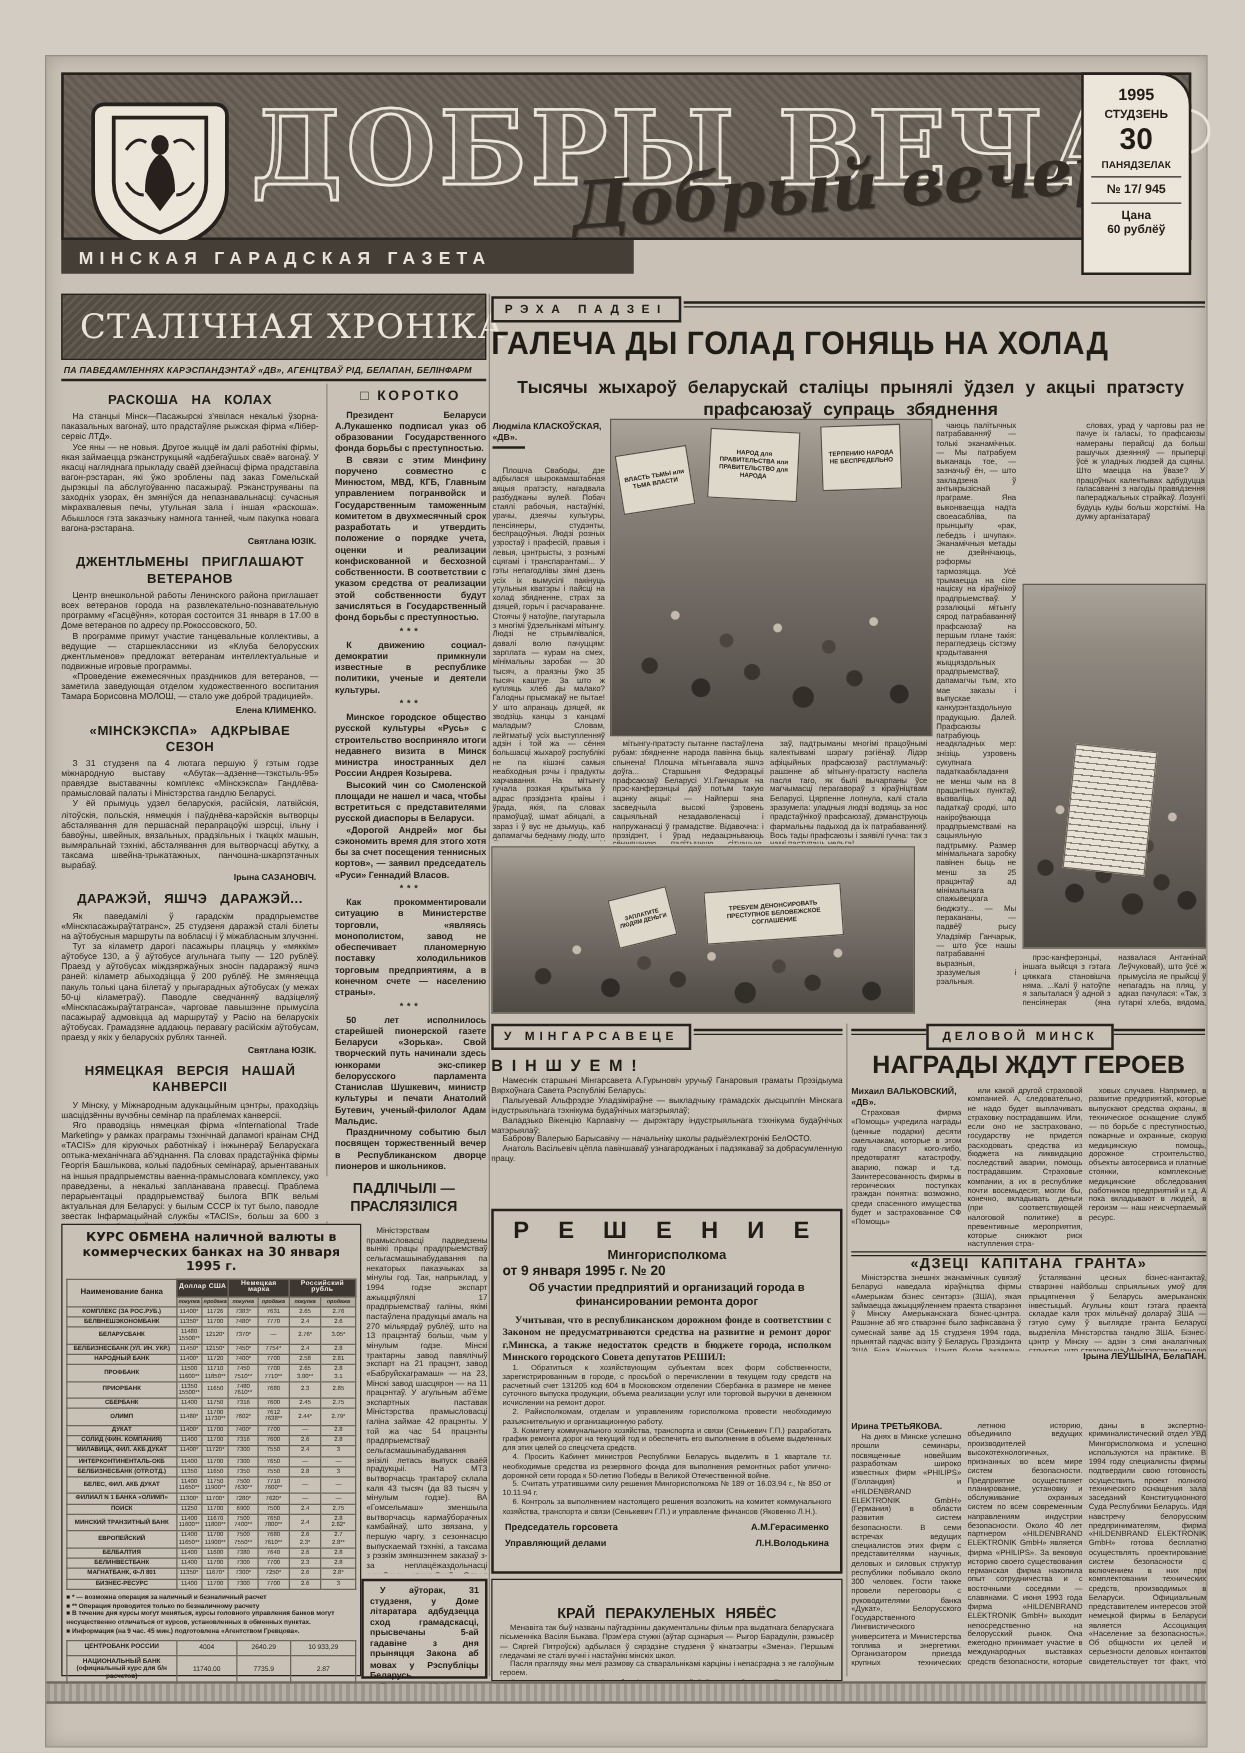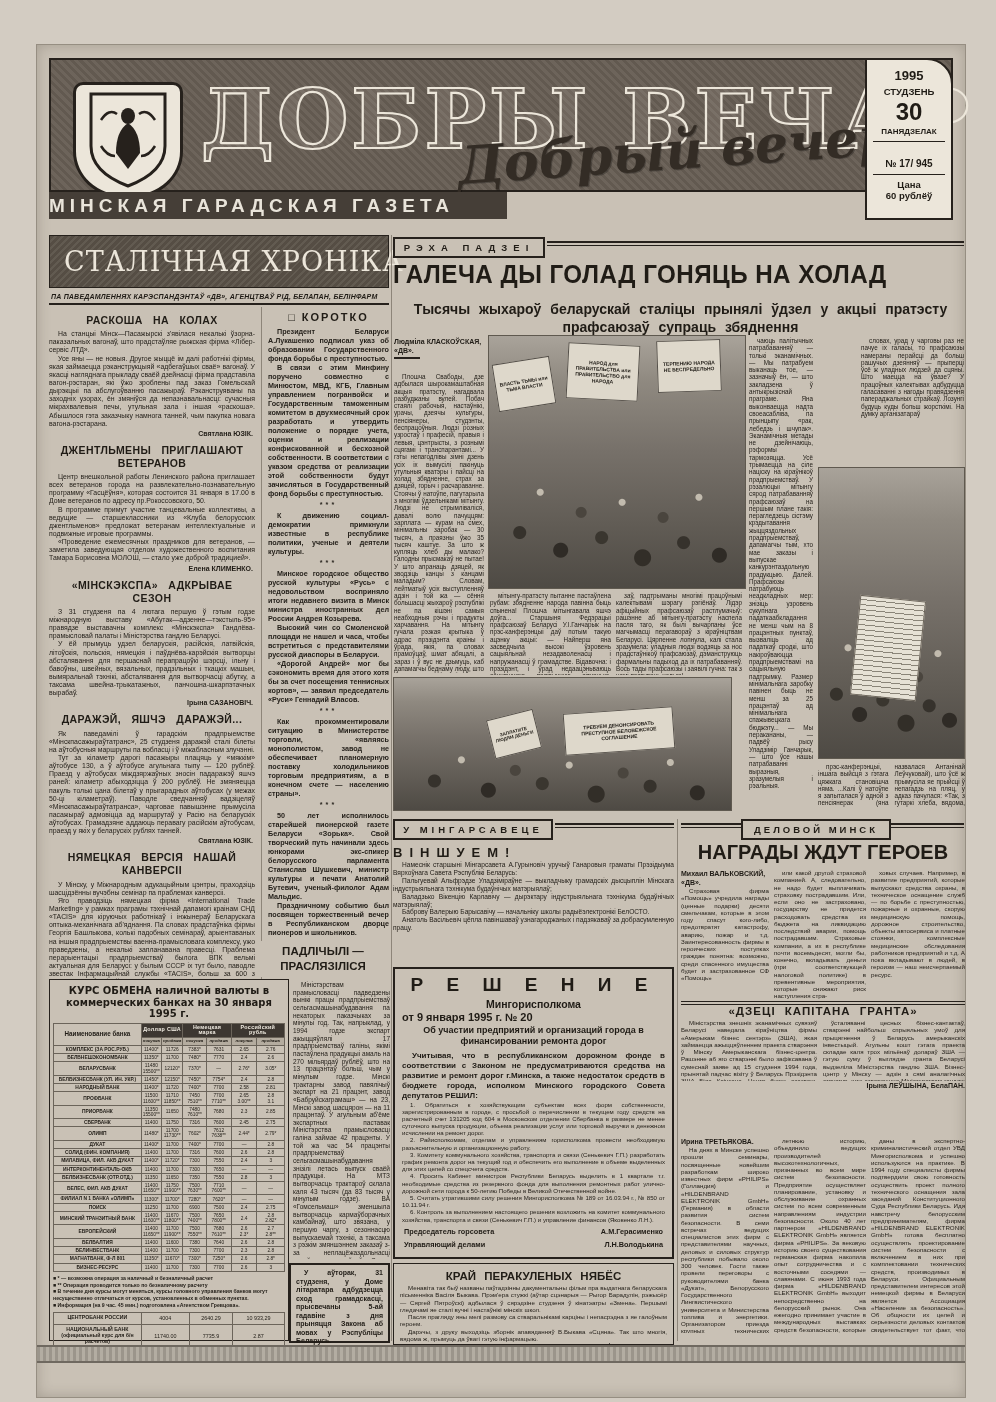--- a/index.html
+++ b/index.html
@@ -18,28 +18,28 @@
   .logo{left:22px;top:22px;width:110px;height:116px;background:var(--boxwhite);border:3px solid #26211c;
     border-radius:10px 10px 46% 46%/10px 10px 40% 40%;display:flex;align-items:center;justify-content:center;}
   .mast-title{left:150px;top:16px;width:700px;height:96px;font-family:"DejaVu Serif",serif;font-weight:bold;
     font-size:82px;letter-spacing:3px;white-space:nowrap;color:#ece6da;line-height:1.05;}
   @supports (-webkit-text-stroke: 1px #fff){
     .mast-title{color:rgba(236,230,218,.10);-webkit-text-stroke:2.2px #ece6da;}
   }
   .mast-script{left:420px;top:72px;width:520px;font-family:"DejaVu Serif",serif;font-style:italic;font-weight:bold;
     font-size:52px;color:#332c25;transform:rotate(-4deg);white-space:nowrap;text-shadow:1px 1px 0 rgba(0,0,0,.25);}
   .mast-strip{left:12px;top:147px;width:458px;height:27px;background:var(--strip);color:#e9e4da;
-    font-size:19px;letter-spacing:5px;font-weight:bold;display:flex;align-items:center;}
+    font-size:14px;letter-spacing:5px;font-weight:bold;display:flex;align-items:center;padding-left:14px;}
   .datebox{left:828px;top:13px;width:88px;height:162px;background:var(--boxwhite);border:2px solid #26211c;
     border-radius:0 26px 0 0;text-align:center;padding-top:8px;z-index:3;}
   .datebox .y{font-weight:bold;font-size:13px;}
   .datebox .m{font-weight:bold;font-size:9.5px;margin-top:3px;}
   .datebox .d{font-weight:bold;font-size:24px;margin-top:1px;}
   .datebox .w{font-weight:bold;font-size:8px;margin-top:1px;}
-  .datebox .iss{font-weight:bold;font-size:10px;border-top:1.5px solid #26211c;margin:5px 6px 0;padding-top:16px;}
+  .datebox .iss{font-weight:bold;font-size:10px;border-top:1.5px solid #26211c;margin:5px 6px 0;padding-top:4px;}
   .datebox .pl{font-weight:bold;font-size:9.5px;border-top:1.5px solid #26211c;margin:5px 6px 0;padding-top:4px;}
   .datebox .pr{font-weight:bold;font-size:9.5px;}
   
   .chron-banner{left:12px;top:190px;width:340px;height:53px;background:#5a5248;border:1px solid #26211c;
     display:flex;align-items:center;
     background-image:repeating-linear-gradient(-45deg,rgba(255,255,255,.05) 0 2px,rgba(0,0,0,.06) 2px 5px);}
   .chron-banner .ttl{font-family:"DejaVu Serif",serif;font-size:27px;color:#ece6da;letter-spacing:1px;margin-left:8px;white-space:nowrap;}
   .chron-src{left:12px;top:245px;width:340px;font-size:7px;font-weight:bold;font-style:italic;
     border-bottom:2px solid #26211c;padding:3px 0 3px 2px;letter-spacing:.2px;}
   .leftcol{left:12px;top:262px;width:206px;height:672px;overflow:hidden;}
@@ -102,24 +102,24 @@
       background-image:repeating-linear-gradient(0deg,transparent 0 4px,#8a8478 4px 5px);}
   
   .mg-text{overflow:hidden;}
   .mg-text p{font-size:6.6px;line-height:1.2;text-align:justify;text-indent:9px;}
   .vinshuem-head{text-align:left;font-weight:bold;font-size:13px;letter-spacing:7px;}
   .reshenie{left:356px;top:922px;width:281px;height:292px;border:2px solid #26211c;padding:5px 7px;overflow:hidden;background:var(--paper);}
   .reshenie .t{font-size:19px;font-weight:bold;text-align:center;letter-spacing:9px;}
   .reshenie .s1{font-size:10.5px;font-weight:bold;text-align:center;margin-top:2px;}
   .reshenie .s2{font-size:11px;font-weight:bold;text-align:left;margin-top:1px;}
   .reshenie .s3{font-size:9px;font-weight:bold;text-align:center;line-height:1.25;margin:2px 8px 3px;}
-  .reshenie .intro{font-size:8px;font-weight:bold;text-align:justify;line-height:1.25;text-indent:10px;}
+  .reshenie .intro{font-size:8px;font-weight:bold;text-align:justify;line-height:1.25;text-indent:10px;font-family:Liberation Serif, serif;}
   .reshenie .items p{font-size:6.1px;line-height:1.18;text-align:justify;text-indent:8px;}
   .reshenie .sig{display:flex;justify-content:space-between;font-size:7.3px;font-weight:bold;margin-top:4px;padding:0 2px;}
-  .krai{left:356px;top:1218px;width:281px;height:82px;border:1.5px solid #26211c;padding:6px 6px;overflow:hidden;background:var(--paper);}
+  .krai{left:356px;top:1218px;width:281px;height:82px;border:1.5px solid #26211c;padding:21px 6px;overflow:hidden;background:var(--paper);}
   .krai h3{font-size:11.5px;text-align:center;word-spacing:5px;margin-bottom:2px;}
   .krai p{font-size:6.2px;line-height:1.17;text-align:justify;text-indent:8px;}
   .krai .byline{font-size:7px;margin-top:1px;}
   .vline2{left:640px;top:774px;width:1px;height:522px;background:#8d8579;}
   
   .biz-head{text-align:center;font-weight:bold;}
   .bcol{overflow:hidden;}
   .bcol p{font-size:6.2px;line-height:1.17;text-align:justify;text-indent:8px;}
   .bizrule{height:4px;border-top:1px solid #26211c;border-bottom:1px solid #26211c;}
   .bbyline{font-size:7px;font-weight:bold;line-height:1.3;}
@@ -214,21 +214,21 @@
   </div>
 
   <div class="abs korotko">
     <h3>□ КОРОТКО</h3>
     <div>
         <p>Президент Беларуси А.Лукашенко подписал указ об образовании Государственного фонда борьбы с преступностью.</p>
         <p>В связи с этим Минфину поручено совместно с Минюстом, МВД, КГБ, Главным управлением погранвойск и Государственным таможенным комитетом в двухмесячный срок разработать и утвердить положение о порядке учета, оценки и реализации конфискованной и бесхозной собственности. В соответствии с указом средства от реализации этой собственности будут зачисляться в Государственный фонд борьбы с преступностью.</p>
         <p class="stars">***</p>
         <p>К движению социал-демократии примкнули известные в республике политики, ученые и деятели культуры.</p>
         <p class="stars">***</p>
-        <p>Минское городское общество русской культуры «Русь» с недовольством восприняло итоги недавнего визита в Минск министра иностранных дел России Андрея Козырева.</p>
+        <p>Минское городское общество русской культуры «Русь» с строительство восприняло итоги недавнего визита в Минск министра иностранных дел России Андрея Козырева.</p>
         <p>Высокий чин со Смоленской площади не нашел и часа, чтобы встретиться с представителями русской диаспоры в Беларуси.</p>
         <p>«Дорогой Андрей» мог бы сэкономить время для этого хотя бы за счет посещения теннисных кортов», — заявил председатель «Руси» Геннадий Власов.</p>
         <p class="stars">***</p>
         <p>Как прокомментировали ситуацию в Министерстве торговли, «являясь монополистом, завод не обеспечивает планомерную поставку холодильников торговым предприятиям, а в конечном счете — населению страны».</p>
         <p class="stars">***</p>
         <p>50 лет исполнилось старейшей пионерской газете Беларуси «Зорька». Свой творческий путь начинали здесь юнкорами экс-спикер белорусского парламента Станислав Шушкевич, министр культуры и печати Анатолий Бутевич, ученый-филолог Адам Мальдис.</p>
         <p>Праздничному событию был посвящен торжественный вечер в Республиканском дворце пионеров и школьников.</p>
       </div>
   </div>
   <div class="abs podl-head">ПАДЛІЧЫЛІ — ПРАСЛЯЗІЛІСЯ</div>

